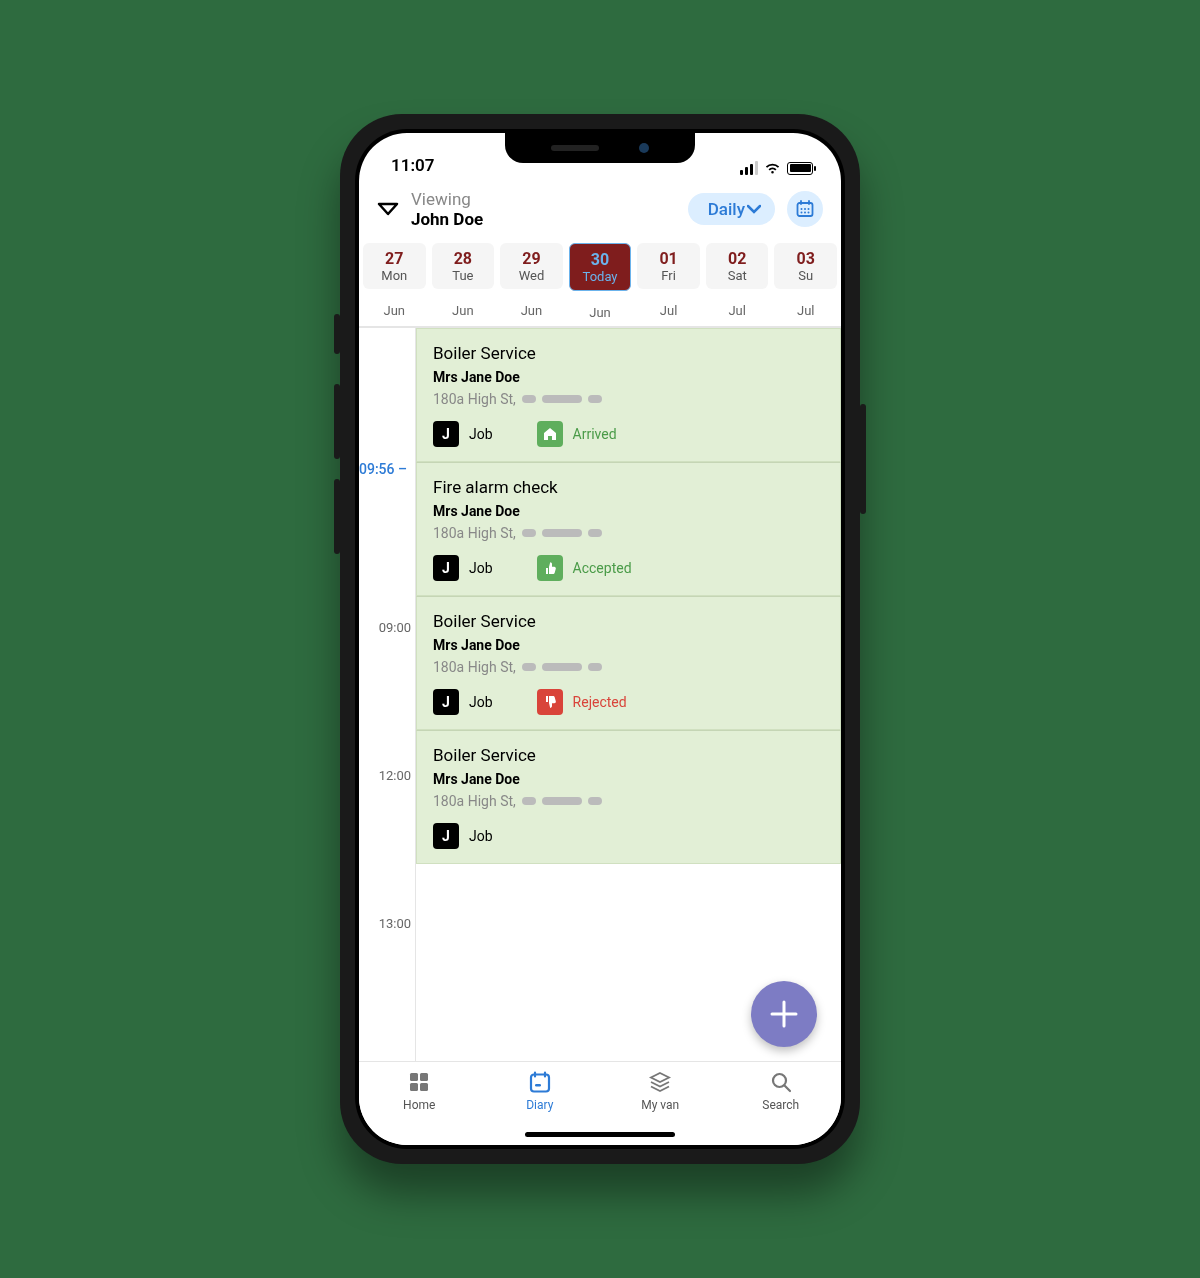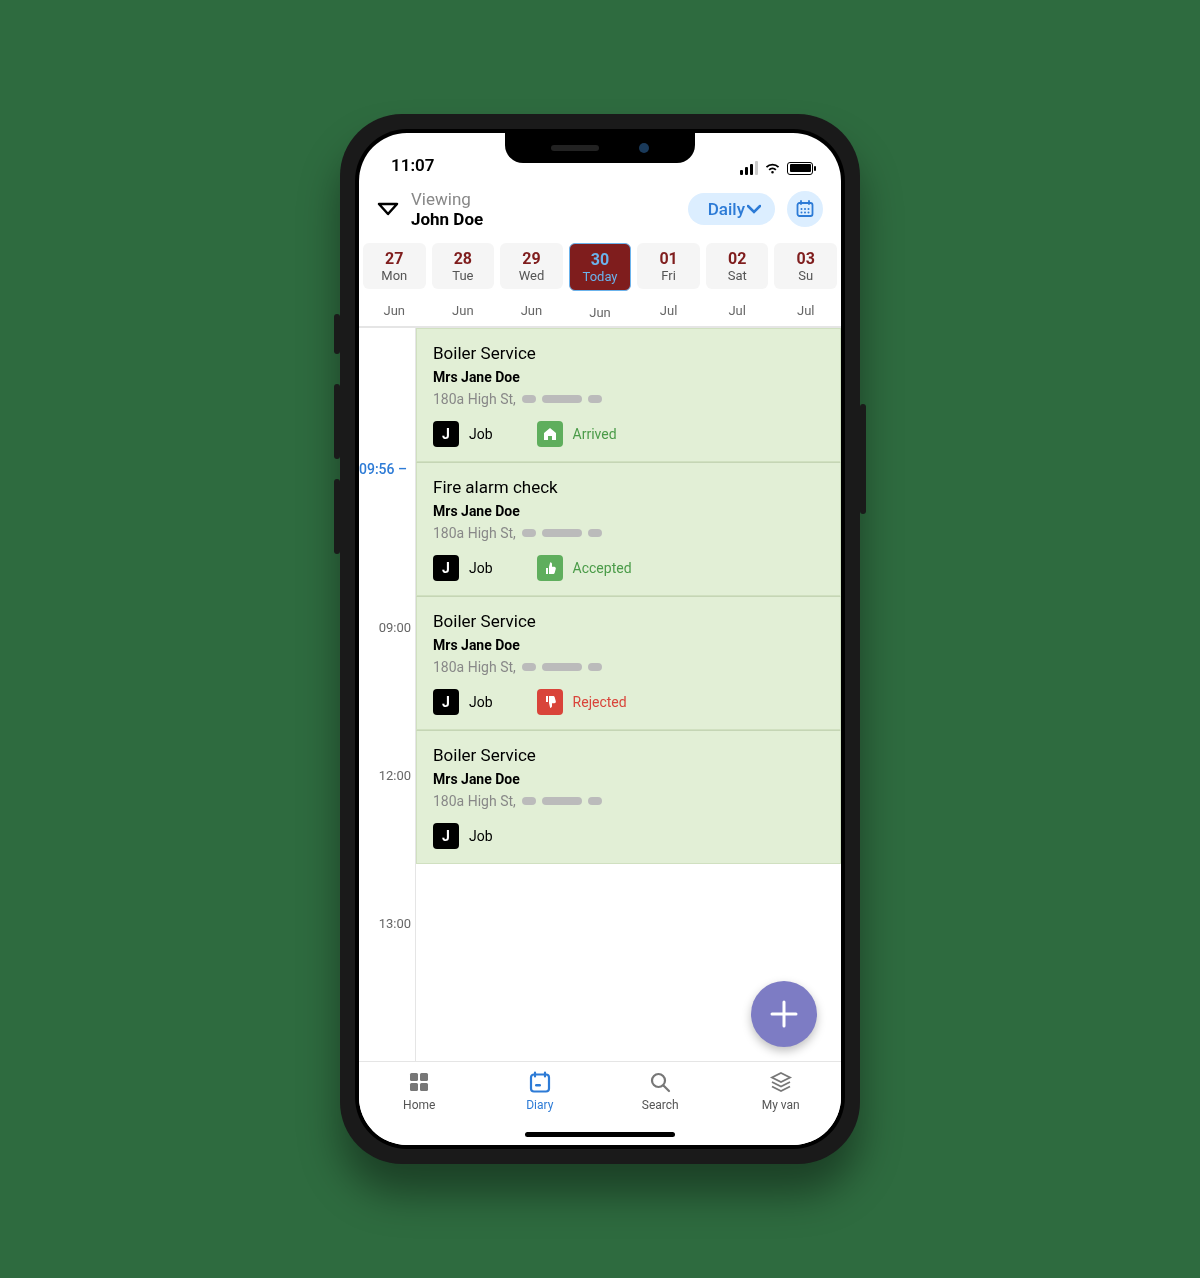--- a/index.html
+++ b/index.html
@@ -412,31 +412,31 @@
         <div class="tab active">
           <svg width="24" height="24" viewBox="0 0 24 24">
               <rect x="3" y="4.5" width="18" height="17" rx="3" fill="none" stroke="#2d7bd6" stroke-width="2.2"></rect>
               <path d="M7 2.5v4M17 2.5v4" stroke="#2d7bd6" stroke-width="2.2" stroke-linecap="round"></path>
               <rect x="7" y="14" width="6" height="2.5" rx="1.2" fill="#2d7bd6"></rect>
             </svg>
           <span>Diary</span>
         </div>
         <div class="tab">
           <svg width="24" height="24" viewBox="0 0 24 24">
-              <circle cx="10.5" cy="10.5" r="6.5" fill="none" stroke="#777" stroke-width="2.2"></circle>
-              <path d="M15.5 15.5 L21 21" stroke="#777" stroke-width="2.2" stroke-linecap="round"></path>
-            </svg>
-          <span>Search</span>
-        </div>
-        <div class="tab">
-          <svg width="24" height="24" viewBox="0 0 24 24">
               <path d="M12 3 L21 7.5 L12 12 L3 7.5 Z" fill="none" stroke="#777" stroke-width="1.8"></path>
               <path d="M3 12 L12 16.5 L21 12" fill="none" stroke="#777" stroke-width="1.8"></path>
               <path d="M3 16.5 L12 21 L21 16.5" fill="none" stroke="#777" stroke-width="1.8"></path>
             </svg>
           <span>My van</span>
         </div>
+        <div class="tab">
+          <svg width="24" height="24" viewBox="0 0 24 24">
+              <circle cx="10.5" cy="10.5" r="6.5" fill="none" stroke="#777" stroke-width="2.2"></circle>
+              <path d="M15.5 15.5 L21 21" stroke="#777" stroke-width="2.2" stroke-linecap="round"></path>
+            </svg>
+          <span>Search</span>
+        </div>
       </div>
 
       <div class="home-indicator"></div>
     </div>
   </div>
 </div>
 
 </body></html>

